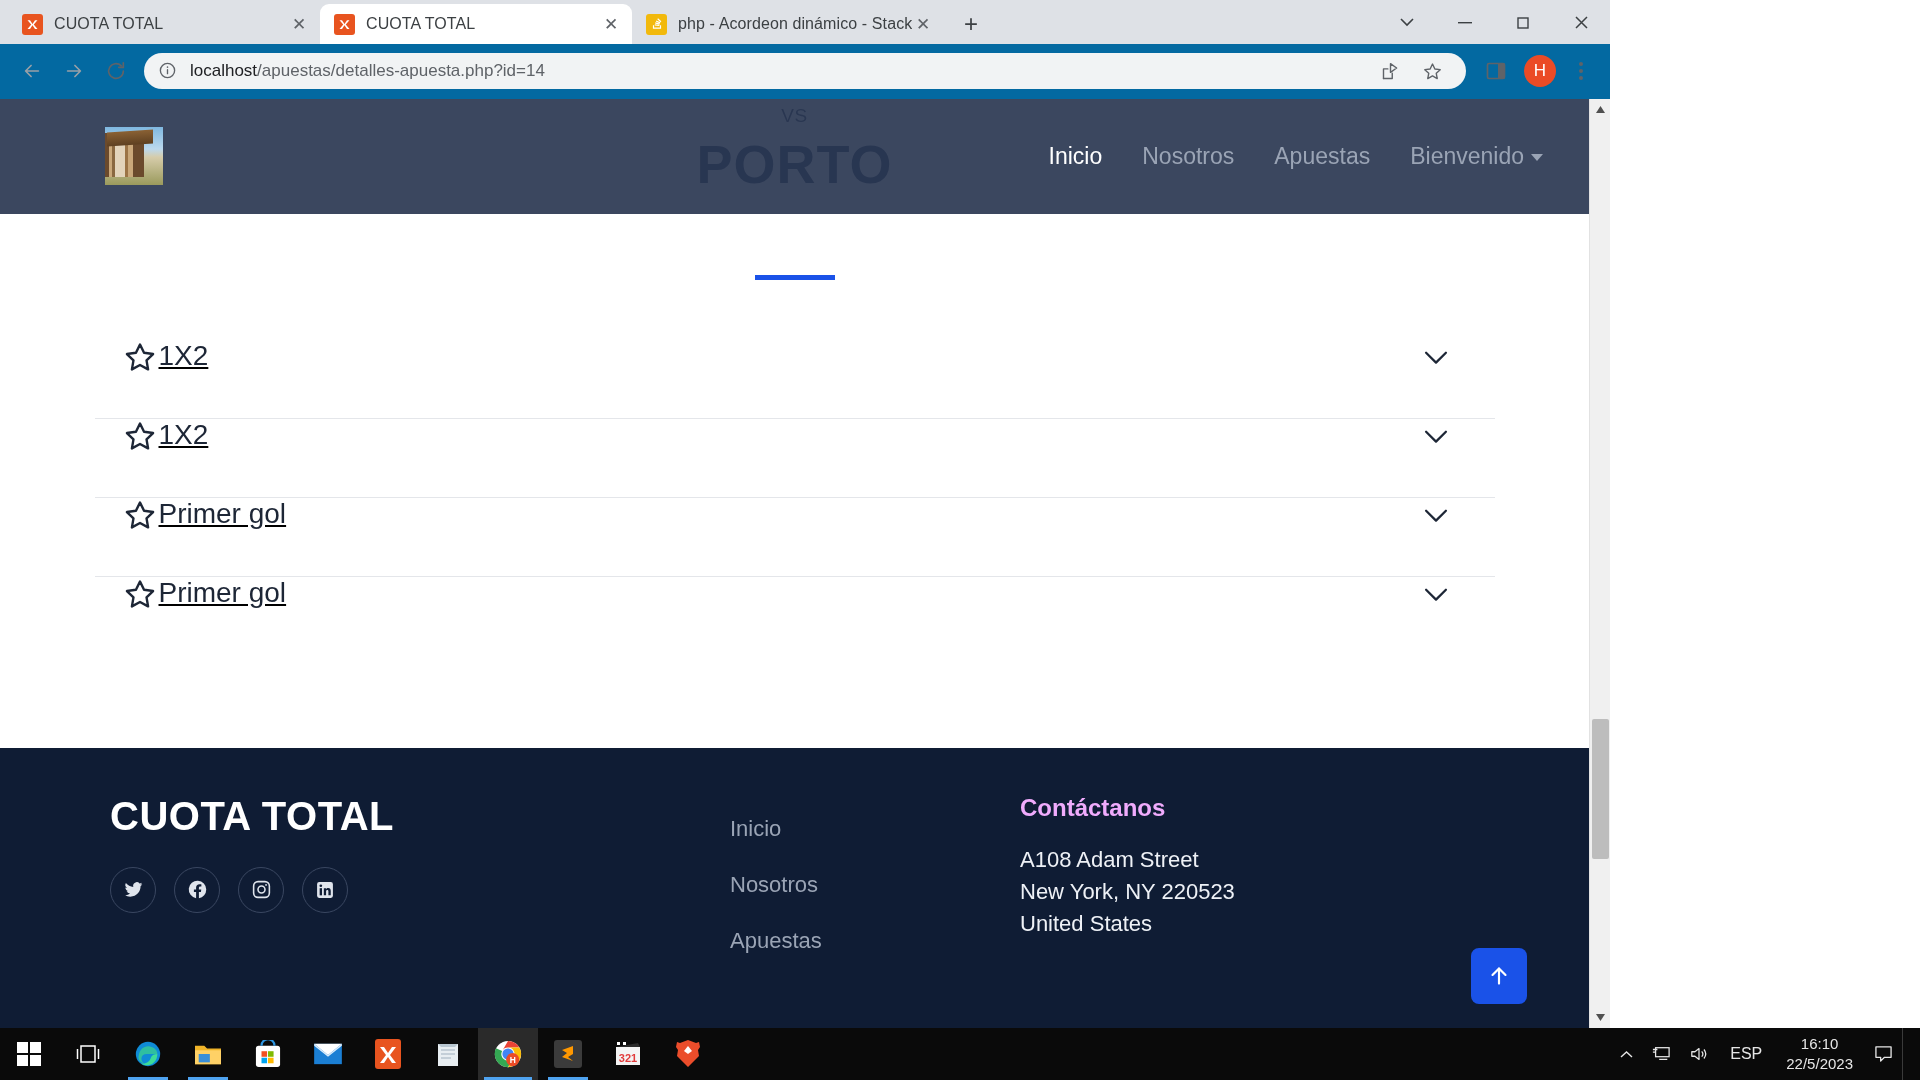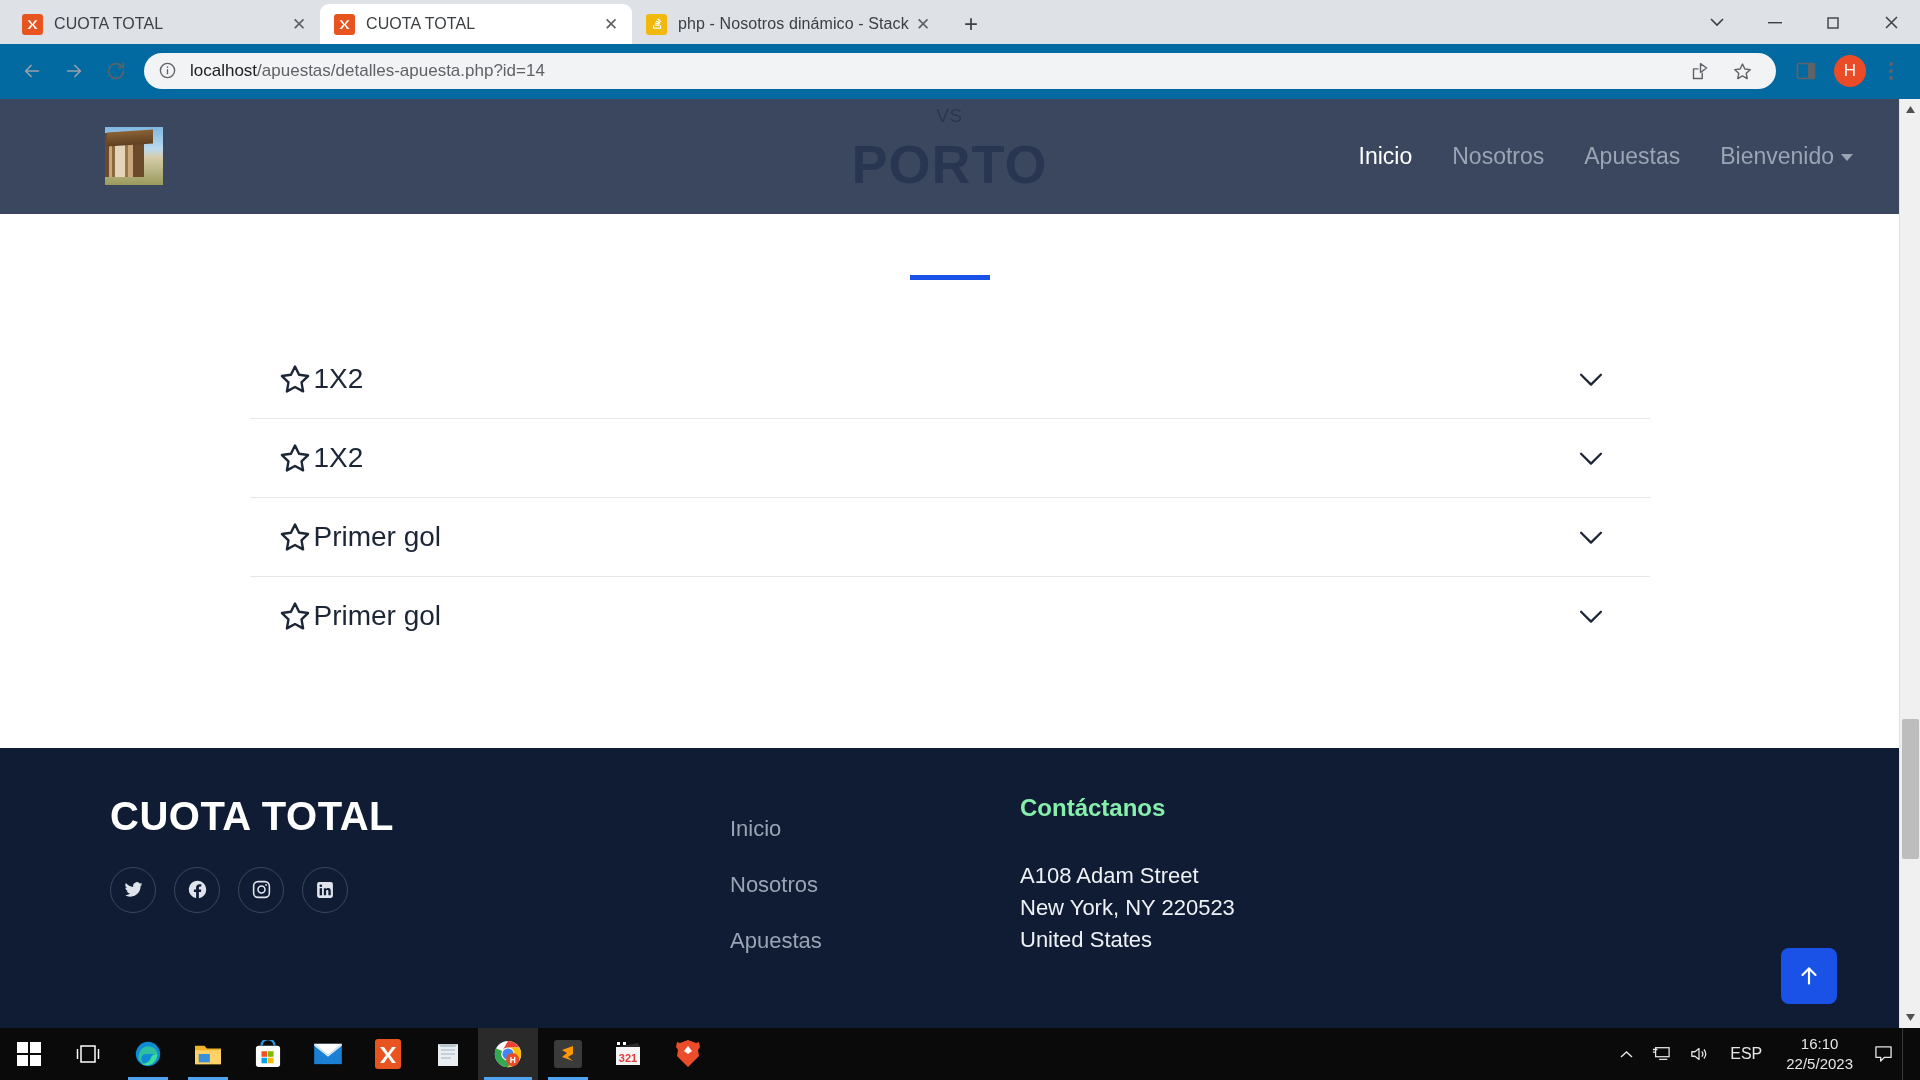--- a/index.html
+++ b/index.html
@@ -4,21 +4,21 @@
 <style>
   * { box-sizing: border-box; margin: 0; padding: 0; }
   html, body {
     width: 1920px; height: 1080px;
     overflow: hidden;
     font-family: "Liberation Sans", sans-serif;
     background: #ffffff;
   }
 
   
-  .browser { width: 1920px; height: 1028px; display: flex; flex-direction: column; }
+  .browser { width: 1610px; height: 1028px; display: flex; flex-direction: column; }
 
   .tabstrip {
     height: 45px;
     background: #dee1e6;
     display: flex;
     align-items: flex-end;
     padding-left: 8px;
     position: relative;
   }
   .tab {
@@ -204,25 +204,26 @@
     padding-top: 32px;
   }
   .section-accent { width: 80px; height: 5px; background: #1a52e8; }
 
   
   .accordion {
     width: 1400px;
     margin: 60px auto 0 auto;
   }
   .acc-item {
-    display: flex; align-items: center;
+    display: flex; align-items: flex-start;
     height: 79px;
     border-bottom: 1px solid #e4e6ea;
     padding: 0 42px 0 28px;
     cursor: pointer;
+    text-decoration: underline;
   }
   .acc-item:last-child { border-bottom: none; }
   .acc-star { width: 34px; height: 34px; flex: 0 0 34px; color: #1d2636; }
   .acc-label {
     font-size: 28px; color: #1d2636; margin-left: 2px;
   }
   .acc-chev { margin-left: auto; width: 34px; height: 34px; color: #1d2636; }
 
   
   .site-footer {
@@ -246,21 +247,21 @@
     display: flex; align-items: center; justify-content: center;
     color: #dfe4ec;
   }
   .f-col-links { width: 290px; padding-top: 22px; }
   .f-col-links a {
     display: block; color: #9aa4b5; font-size: 22px;
     text-decoration: none; margin-bottom: 30px;
   }
   .f-col-contact { padding-top: 0; }
   .f-head {
-    font-size: 24px; color: #86efac; font-weight: bold; margin-bottom: 38px;
+    font-size: 24px; color: #f0abfc; font-weight: bold; margin-bottom: 22px;
   }
   .f-addr { font-size: 22px; color: #eef1f6; line-height: 1.45; }
   .to-top {
     position: absolute; right: 62px; bottom: 44px;
     width: 56px; height: 56px; border-radius: 8px;
     background: #1a52e8; color: #fff;
     display: flex; align-items: center; justify-content: center;
   }
 
   
@@ -357,21 +358,21 @@
       <span class="tab-close">✕</span>
     </div>
 
     <div class="tab inactive">
       <span class="tab-favicon fav-so">
         <svg width="14" height="14" viewBox="0 0 24 24" fill="#fff" aria-hidden="true">
           <path d="M17 18v-4h2v6H5v-6h2v4z"></path>
           <path d="M8 14.5l8 1 .3-2-8-1zM8.6 11l7.6 2.2.6-1.9-7.6-2.2zM10 7.6l6.9 3.4.9-1.8L10.9 5.8zM12.5 3.8l5.6 5 1.3-1.5-5.6-5z"></path>
         </svg>
       </span>
-      <span class="tab-title">php - Nosotros dinámico - Stack</span>
+      <span class="tab-title">php - Acordeon dinámico - Stack</span>
       <span class="tab-close">✕</span>
     </div>
 
     <div class="newtab">+</div>
 
     <div class="win-controls">
       <div class="win-btn">
         <svg width="14" height="9" viewBox="0 0 14 9" fill="none" stroke="#3c4043" stroke-width="1.6">
             <path d="M1 1l6 6 6-6"></path>
           </svg>

